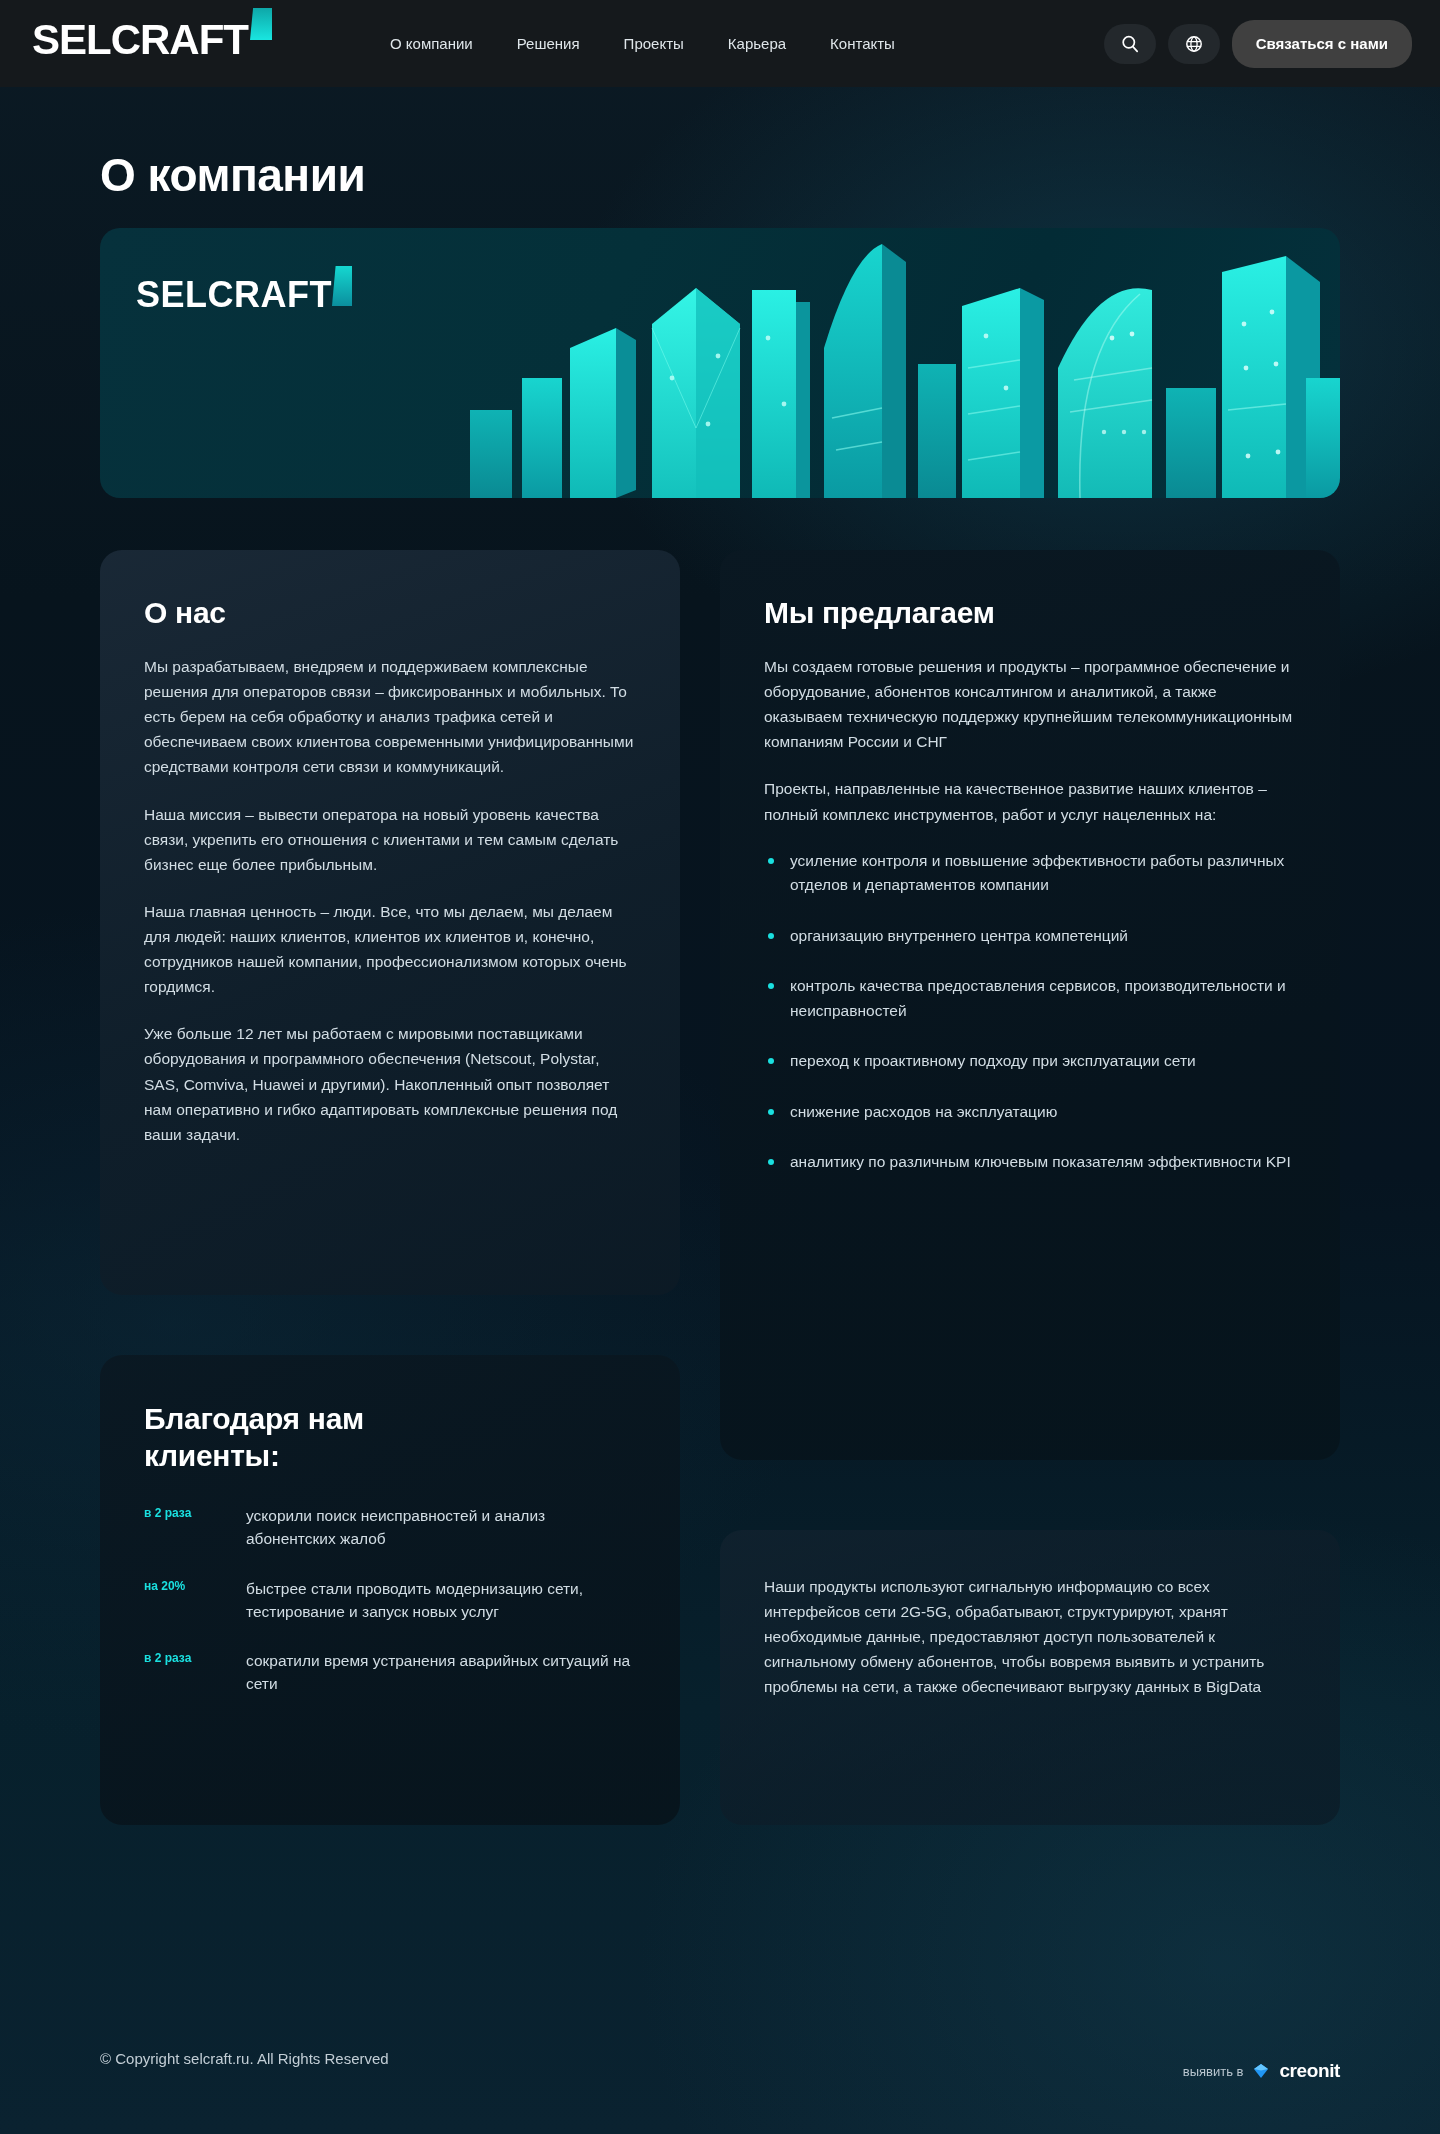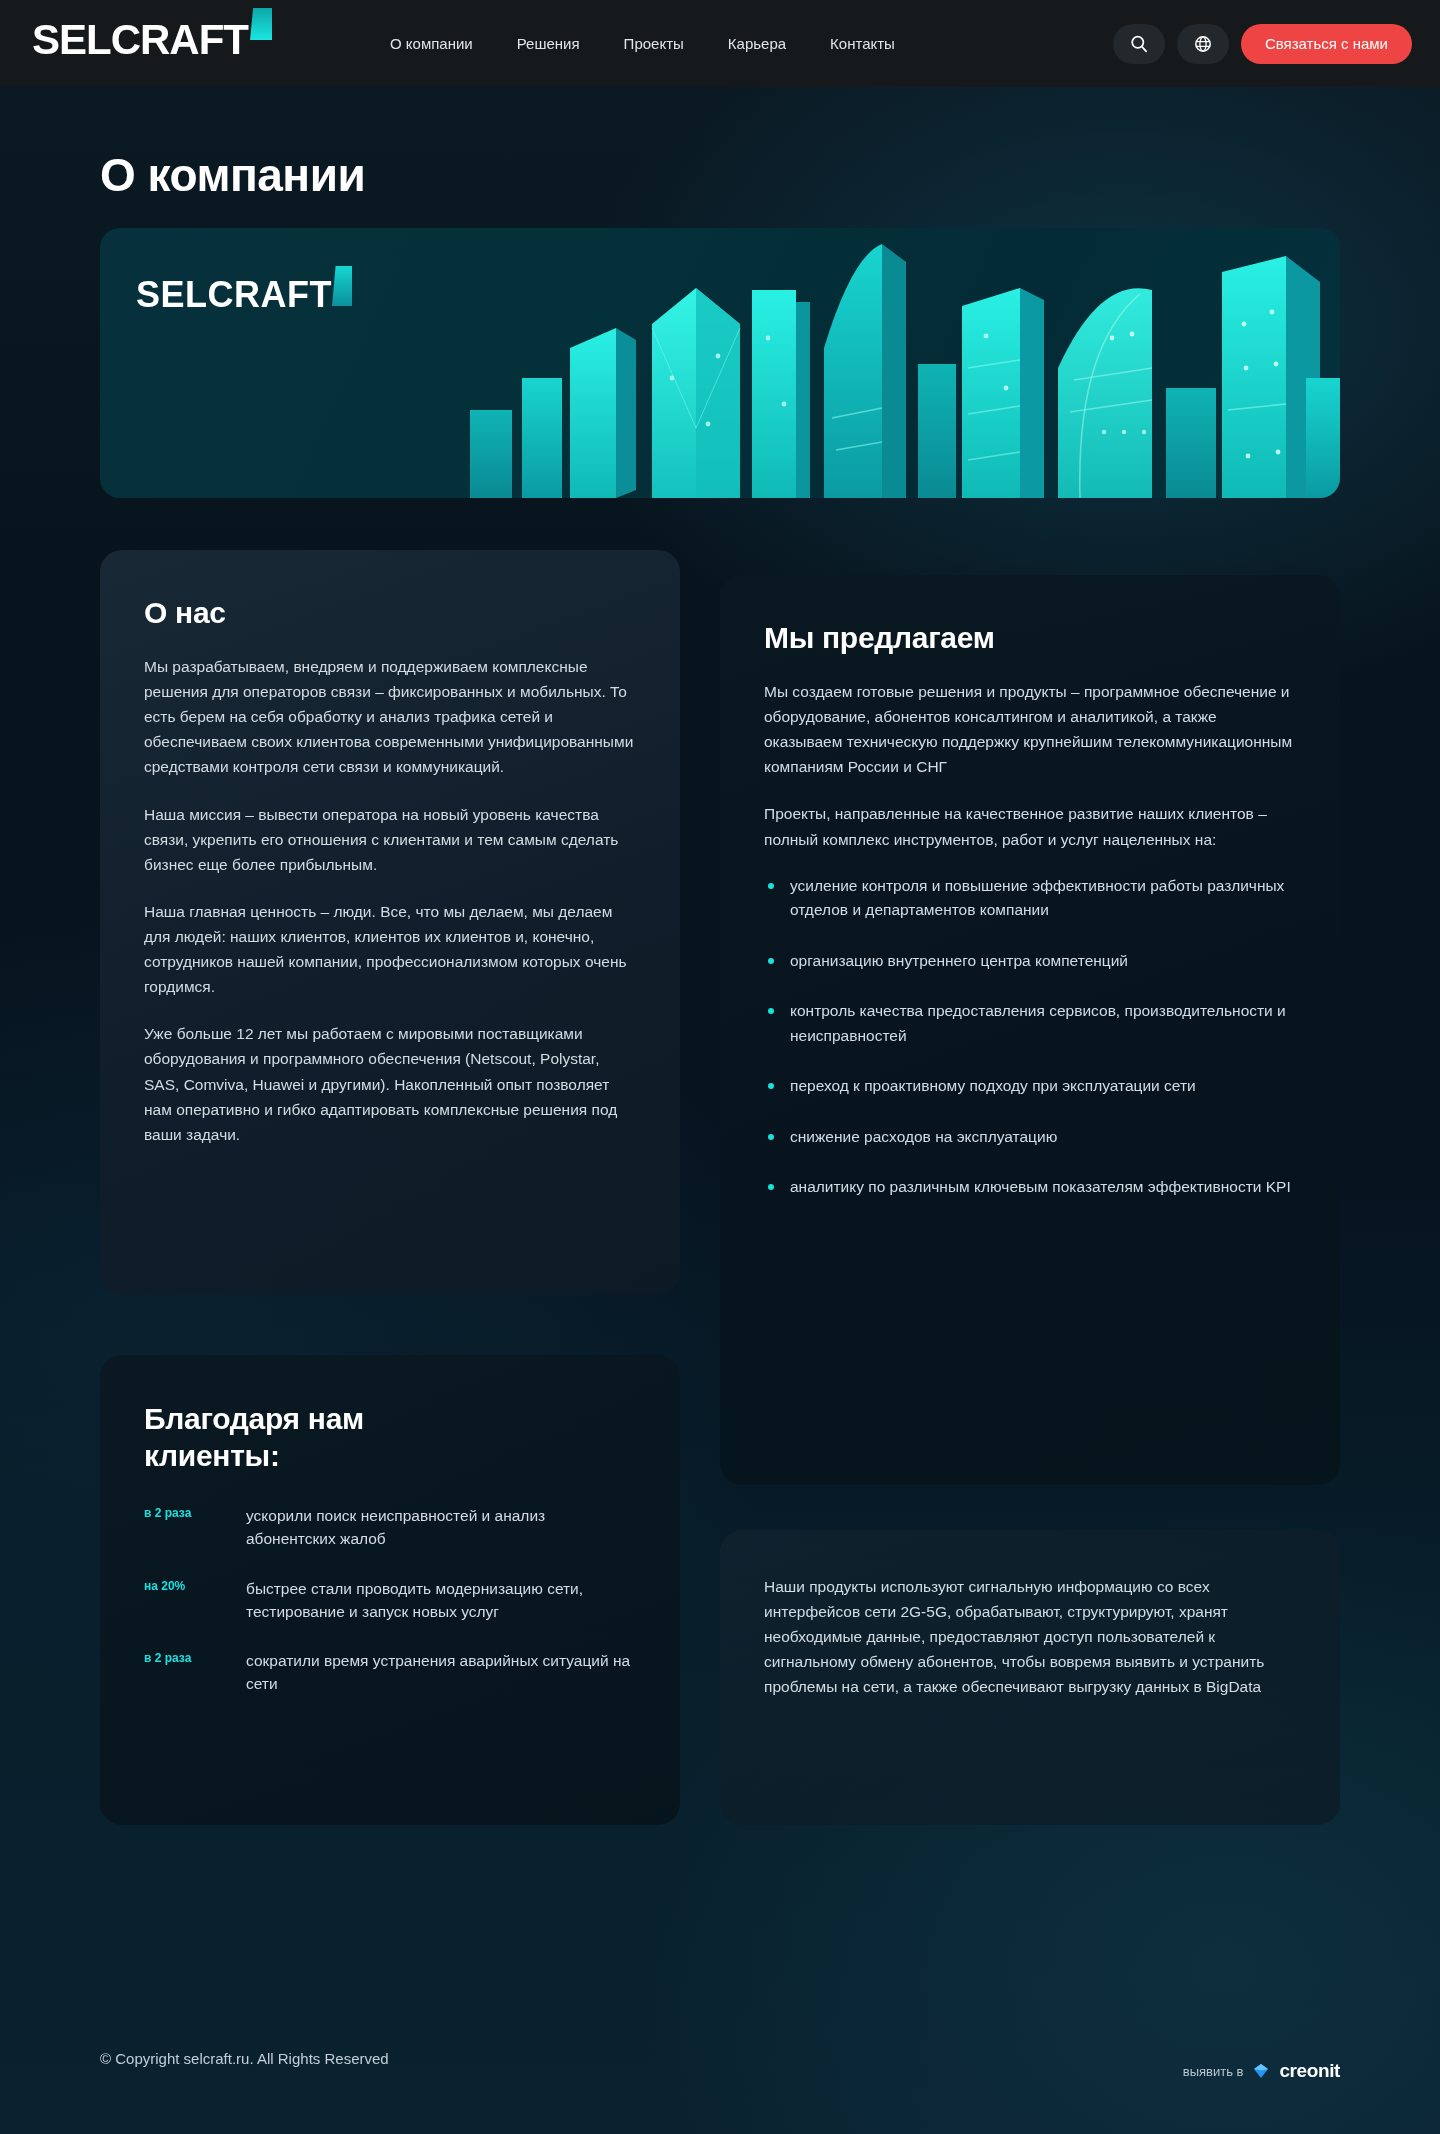--- a/index.html
+++ b/index.html
@@ -33,23 +33,23 @@
     font-family:"Liberation Sans",sans-serif; line-height:44px;
   }
   .nav { position:absolute; left:390px; top:0; height:87px; display:flex; align-items:center; gap:44px; }
   .nav a { color:#dfe6ea; font-size:15px; text-decoration:none; white-space:nowrap; }
   .hdr-right { position:absolute; right:28px; top:0; height:87px; display:flex; align-items:center; gap:12px; }
   .icon-btn {
     width:52px; height:40px; border-radius:22px; background:#23282c;
     display:flex; align-items:center; justify-content:center;
   }
   .cta-btn {
-    height:40px; padding:0 24px; border-radius:22px; background:#ef4444;
+    height:48px; padding:0 24px; border-radius:22px; background:#404040;
     display:flex; align-items:center; justify-content:center;
-    color:#fff; font-size:15px; white-space:nowrap;
+    color:#fff; font-size:15px; white-space:nowrap;font-weight:bold;
   }
 
   
   .page-title {
     position:absolute; left:100px; top:148px;
     font-size:46px; font-weight:800; color:#fff; letter-spacing:-.5px;
   }
 
   
   .hero {
@@ -69,21 +69,21 @@
   }
   .hero svg { position:absolute; right:0; bottom:0; }
 
   
   .card { position:absolute; border-radius:22px; }
   .card-about {
     left:100px; top:550px; width:580px; height:745px;
     background:linear-gradient(160deg,rgba(27,42,56,.92) 0%,rgba(16,31,43,.92) 55%,rgba(12,26,37,.92) 100%);
   }
   .card-offer {
-    left:720px; top:575px; width:620px; height:910px;
+    left:720px; top:550px; width:620px; height:910px;
     background:linear-gradient(160deg,rgba(10,24,34,.95) 0%,rgba(7,20,29,.95) 60%,rgba(6,20,28,.95) 100%);
   }
   .card-stats {
     left:100px; top:1355px; width:580px; height:470px;
     background:linear-gradient(160deg,rgba(10,24,34,.95) 0%,rgba(8,21,30,.95) 60%,rgba(7,20,28,.95) 100%);
   }
   .card-products {
     left:720px; top:1530px; width:620px; height:295px;
     background:linear-gradient(160deg,rgba(19,35,48,.70) 0%,rgba(13,28,40,.70) 60%,rgba(11,26,37,.70) 100%);
   }

